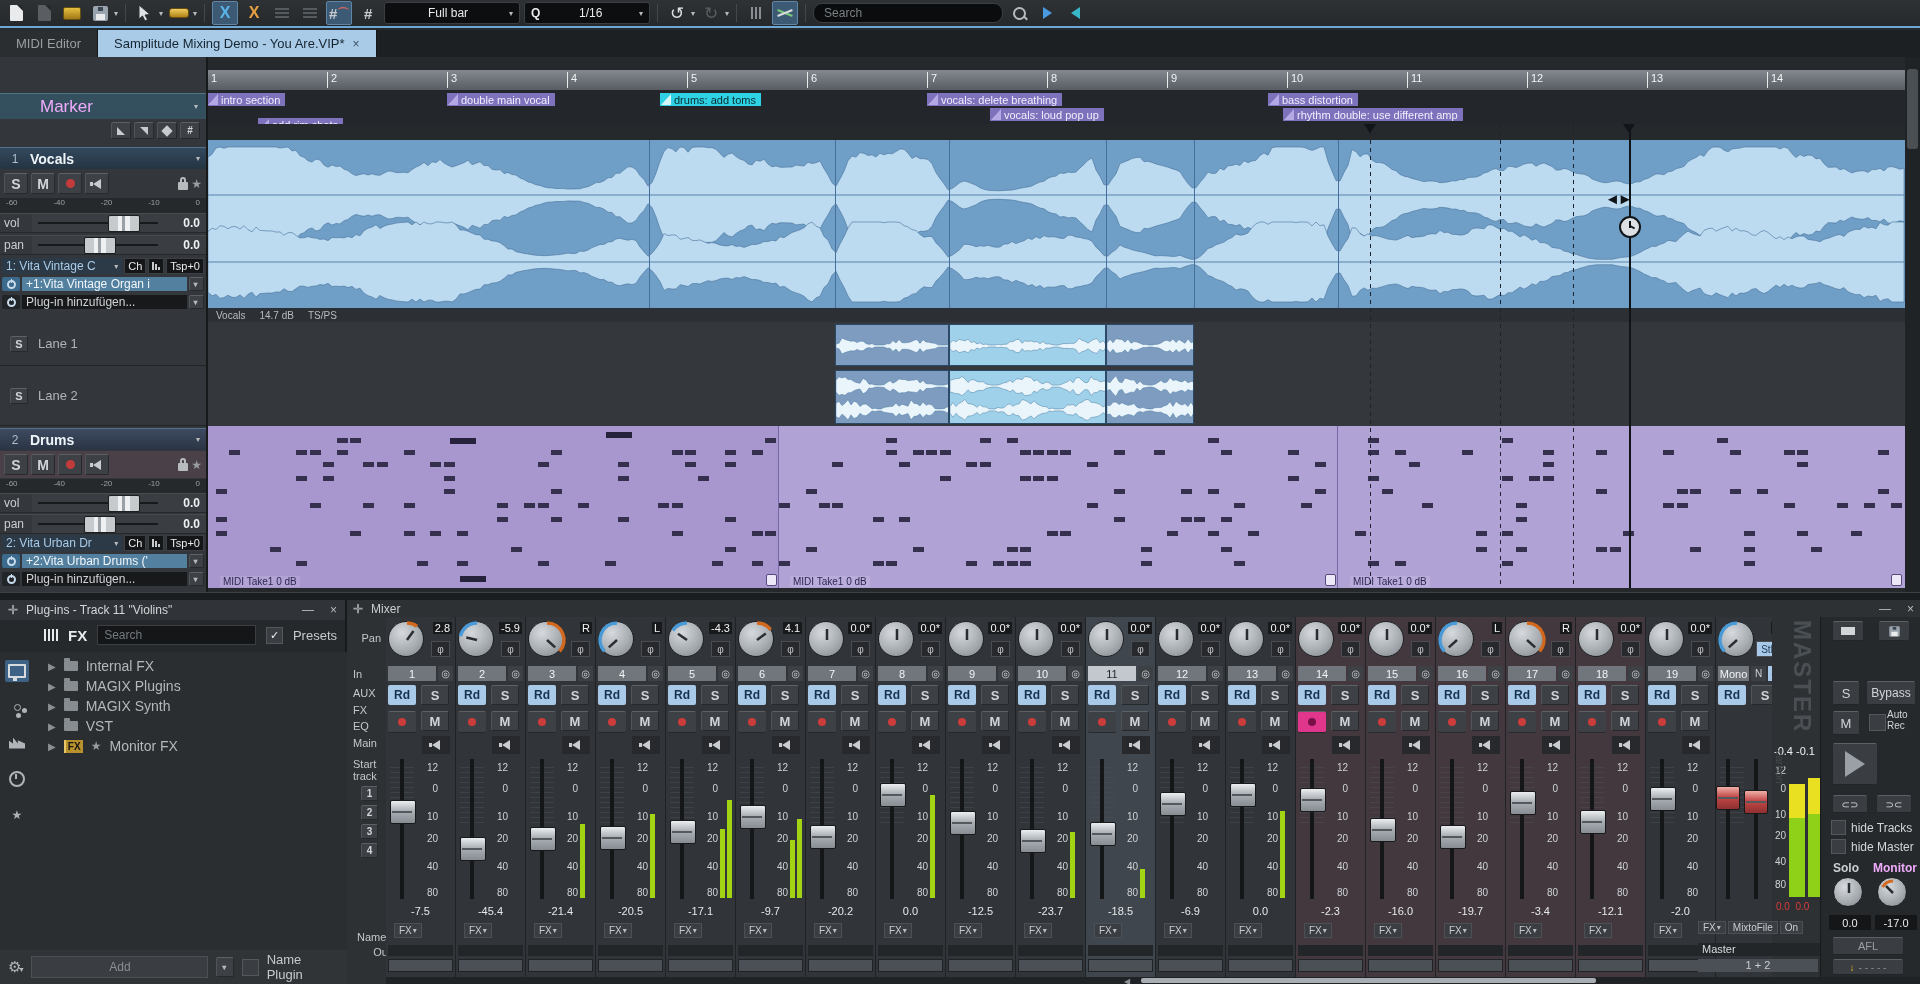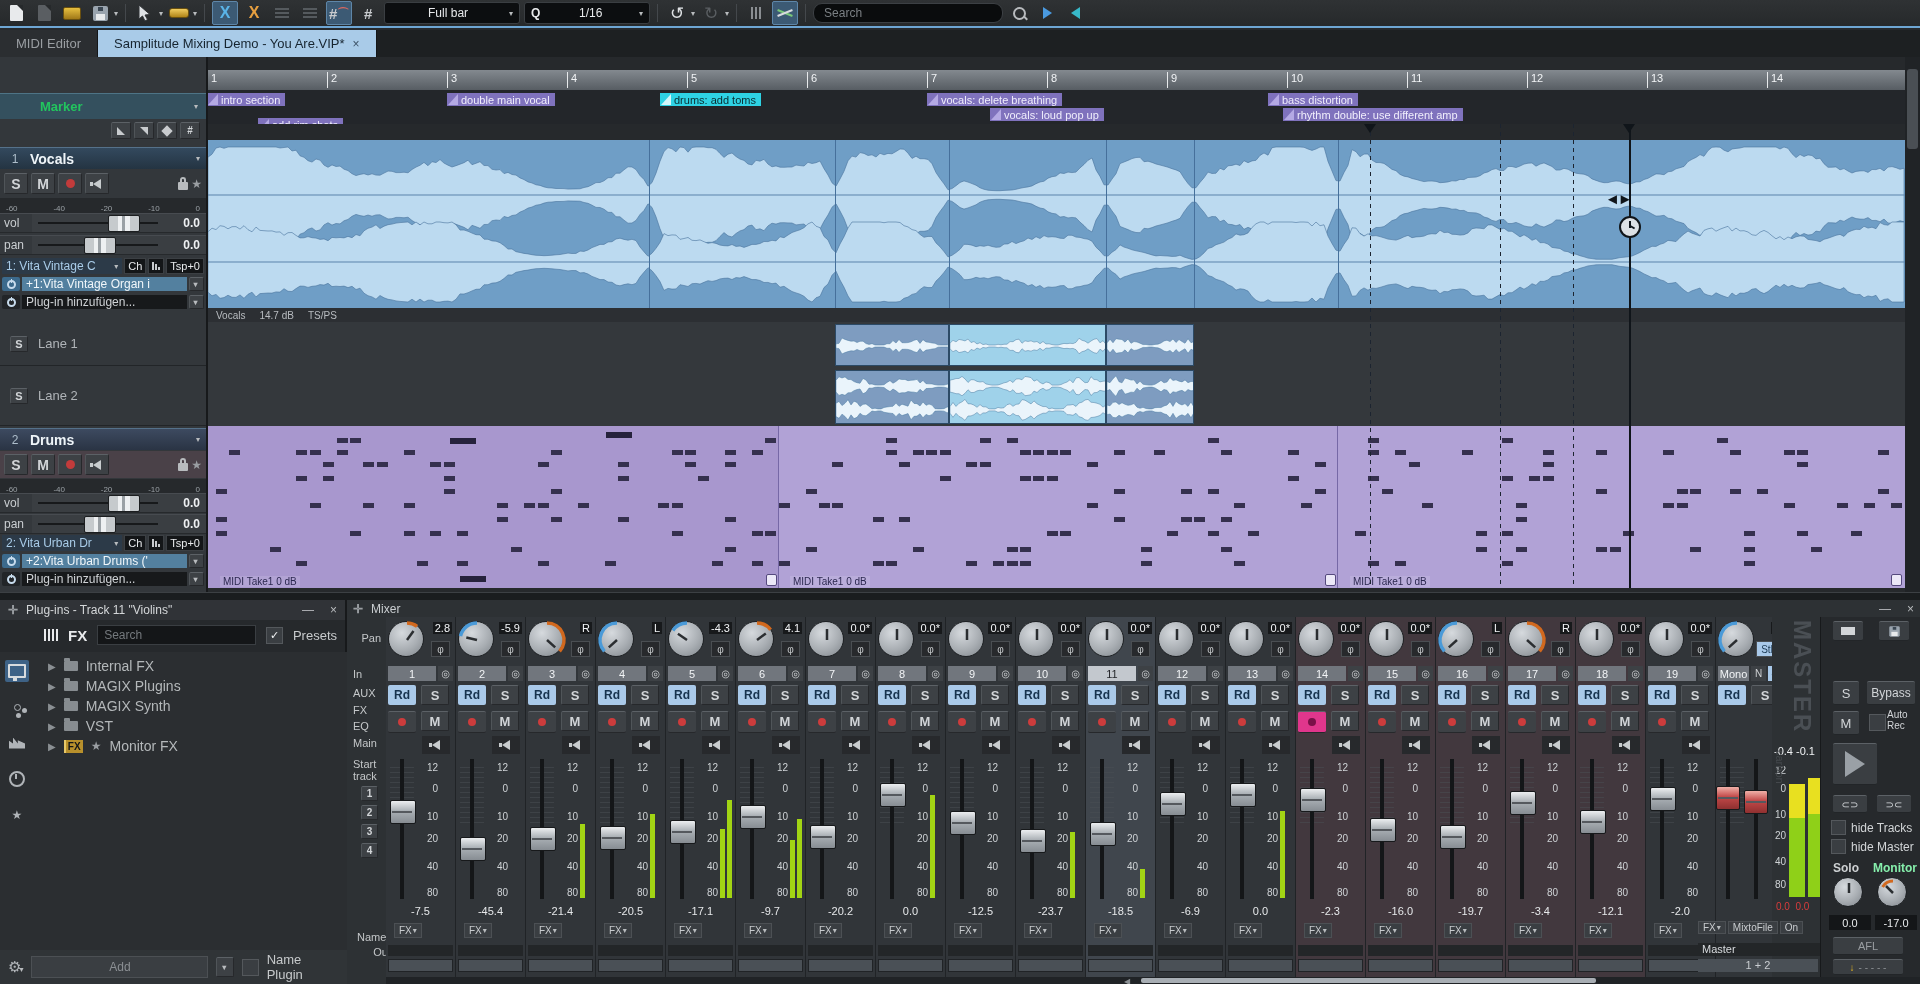--- a/index.html
+++ b/index.html
@@ -63,21 +63,21 @@
   .trk-title{height:22px;background:linear-gradient(#33495e,#243442);border-top:1px solid #55718a;display:flex;align-items:center;gap:0;color:#fff;}
   .trk-num{width:30px;text-align:center;color:#aebecb;font-size:12px;}
   .trk-name{font-weight:bold;font-size:14px;color:#eef4f8;}
   .btnrow{display:flex;align-items:center;gap:3px;padding:3px 4px;}
   .rec-dot{width:9px;height:9px;border-radius:50%;background:#c23b3b;}
   .spk-ic{width:0;height:0;border-right:8px solid #c8ccce;border-top:5px solid transparent;border-bottom:5px solid transparent;position:relative;}
   .spk-ic::before{content:"";position:absolute;left:-3px;top:-2px;width:3px;height:4px;background:#c8ccce;}
   .lockic{width:10px;height:8px;background:#b8bbbe;border-radius:1px;position:relative;margin-top:4px;}
   .lockic::before{content:"";position:absolute;left:2px;top:-5px;width:6px;height:5px;border:2px solid #b8bbbe;border-bottom:none;border-radius:4px 4px 0 0;box-sizing:border-box;}
   .staric{color:#9a9ea2;font-size:12px;}
-  .dbscale{display:flex;justify-content:space-between;color:#9aa0a5;font-size:8px;padding:0 6px;background:#26292c;height:15px;align-items:flex-end;}
+  .dbscale{display:flex;justify-content:space-between;color:#9aa0a5;font-size:8px;padding:0 6px;background:#26292c;height:15px;align-items:flex-start;}
   .sl-row{display:flex;align-items:center;height:20px;background:#3a3e42;border-top:1px solid #474b50;border-bottom:1px solid #26292c;}
   .sl-lab{width:28px;color:#caced1;font-size:12px;padding-left:4px;background:#34383c;align-self:stretch;display:flex;align-items:center;}
   .sl-track{flex:1;height:2px;background:#17191b;margin:0 6px;position:relative;}
   .sl-handle{position:absolute;top:-7px;width:30px;height:15px;border:1px solid #1c1e20;border-radius:2px;
      background:linear-gradient(90deg,#c6cacd 0 30%,#eef0f2 30% 45%,#9aa0a5 45% 55%,#eef0f2 55% 70%,#c6cacd 70%);}
   .sl-val{width:36px;text-align:right;color:#eef0f2;font-weight:bold;font-size:12px;padding-right:6px;}
   .inst-row{display:flex;gap:2px;padding:1px 2px;height:18px;align-items:stretch;}
   .inst-main{flex:1;background:#2c3a48;color:#a9cce8;display:flex;align-items:center;padding:0 4px;font-size:12px;}
   .inst-main .mini-arrow{margin-left:auto;}
   .chbtn{background:#141618;border:1px solid #3c4044;color:#e8eaec;display:flex;align-items:center;justify-content:center;font-size:11px;padding:0 3px;}
@@ -351,21 +351,21 @@
       <div class="marker purple" style="left: 1075px; top: 18px;">
         <span class="flag"></span>
         <span>rhythm double: use different amp</span>
       </div>
     </div>
 
   <div id="trackpanel">
 
     <div class="tp-row" style="top:36px;height:26px;background:#34505e;border-top:1px solid #4e7486;display:flex;align-items:center">
       <span style="width:40px"></span>
-        <span style="font-weight:bold;color:#22c55e;font-size:13px">Marker</span>
+        <span style="font-weight:normal;color:#f0abfc;font-size:17px">Marker</span>
       <span class="mini-arrow" style="margin-left:auto;margin-right:8px">▾</span>
     </div>
     <div class="tp-row" style="top:62px;height:25px;display:flex;gap:3px;justify-content:flex-end;padding:3px 6px;box-sizing:border-box">
       <span class="sqbtn" style="width:20px;height:17px">
           <i style="width:0;height:0;border-left:8px solid #c8cbce;border-top:8px solid transparent"></i>
         </span>
       <span class="sqbtn" style="width:20px;height:17px">
           <i style="width:0;height:0;border-right:8px solid #c8cbce;border-bottom:8px solid transparent"></i>
         </span>
       <span class="sqbtn" style="width:20px;height:17px">
@@ -1898,21 +1898,21 @@
       <span class="mastbtn" style="left:12px;top:126px;width:44px;height:40px">
           <i style="width:0;height:0;border-left:20px solid #9aa0a6;border-top:13px solid transparent;border-bottom:13px solid transparent;display:block"></i>
         </span>
       <span class="mastbtn" style="left:12px;top:178px;width:34px;height:16px;font-size:10px">⊂⊃</span>
       <span class="mastbtn" style="left:56px;top:178px;width:34px;height:16px;font-size:10px">⊃⊂</span>
       <span class="chk" style="position:absolute;left:10px;top:203px;width:13px;height:13px;color:transparent">✓</span>
       <span class="abs" style="left:30px;top:204px;font-size:12px;color:#d2d5d7">hide Tracks</span>
       <span class="chk" style="position:absolute;left:10px;top:222px;width:13px;height:13px;color:transparent">✓</span>
       <span class="abs" style="left:30px;top:223px;font-size:12px;color:#d2d5d7">hide Master</span>
       <span class="abs" style="left:12px;top:244px;font-weight:bold;font-size:12px;color:#cdd0d2">Solo</span>
-      <span class="abs" style="left:52px;top:244px;font-weight:bold;font-size:12px;color:#86efac">Monitor</span>
+      <span class="abs" style="left:52px;top:244px;font-weight:bold;font-size:12px;color:#f0abfc">Monitor</span>
       <span class="mknob" style="left:12px;top:260px"><svg width="30" height="30">
             <line x1="15" y1="15" x2="15" y2="5" stroke="#2b2e31" stroke-width="2.5"></line>
           </svg></span>
       <span class="mknob" style="left:56px;top:260px"><svg width="30" height="30">
             <path d="M 15 3 A 12 12 0 0 0 4.6 9" fill="none" stroke="#d2691e" stroke-width="3"></path>
             <line x1="15" y1="15" x2="8" y2="8" stroke="#2b2e31" stroke-width="2.5"></line>
           </svg></span>
       <span class="valbox" style="left:8px;top:298px">0.0</span>
       <span class="valbox" style="left:54px;top:298px">-17.0</span>
       <span class="mastbtn" style="left:12px;top:320px;width:70px;height:16px;font-size:11px;color:#9a9ea2">AFL</span>

